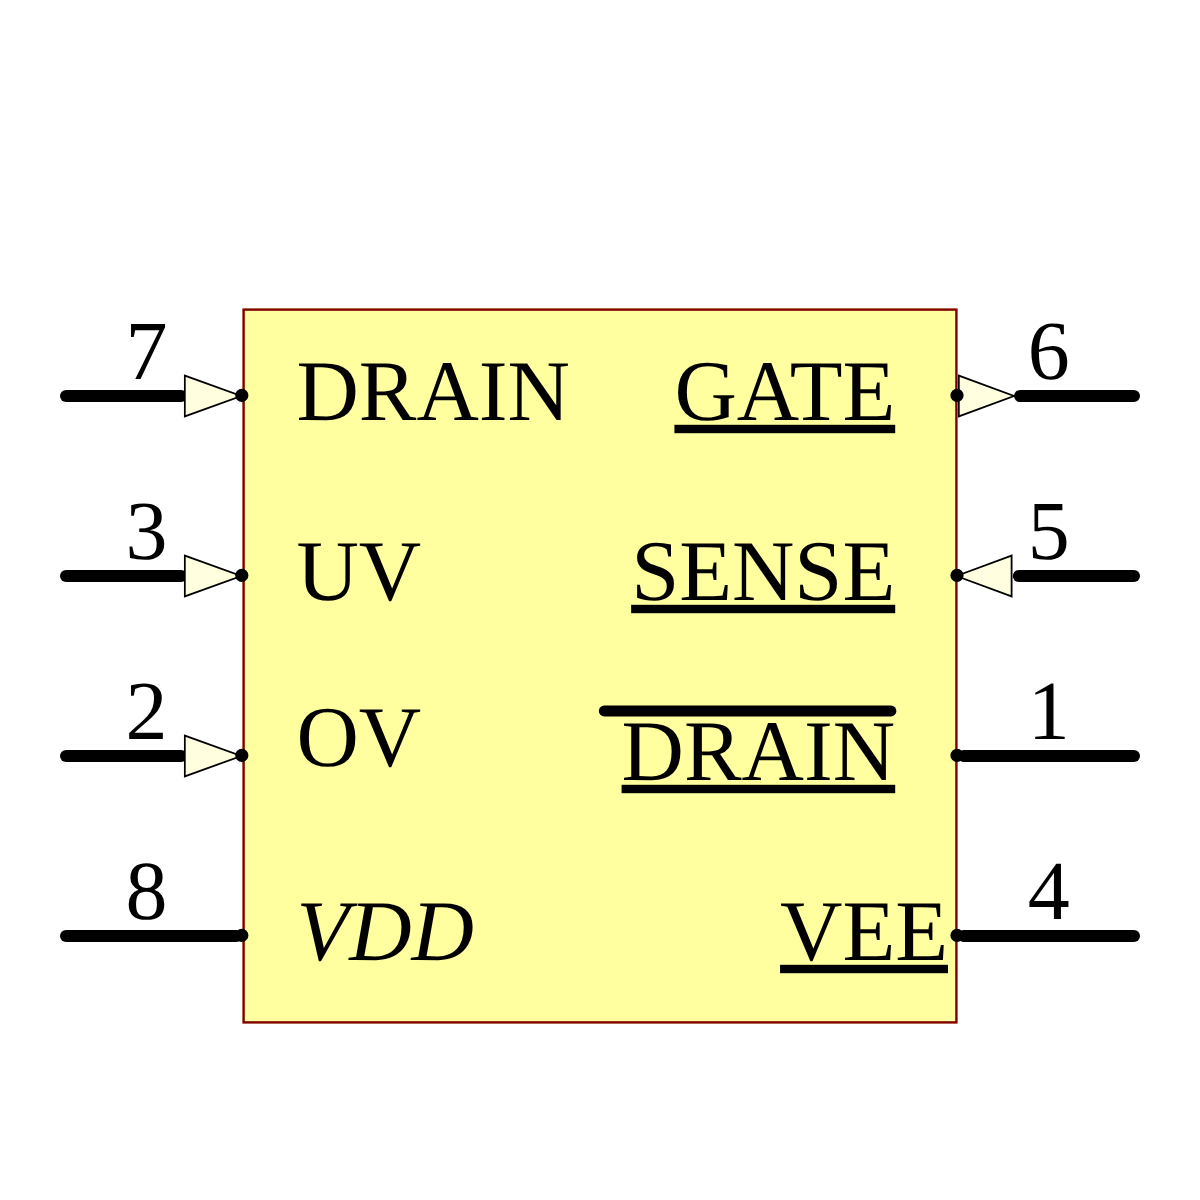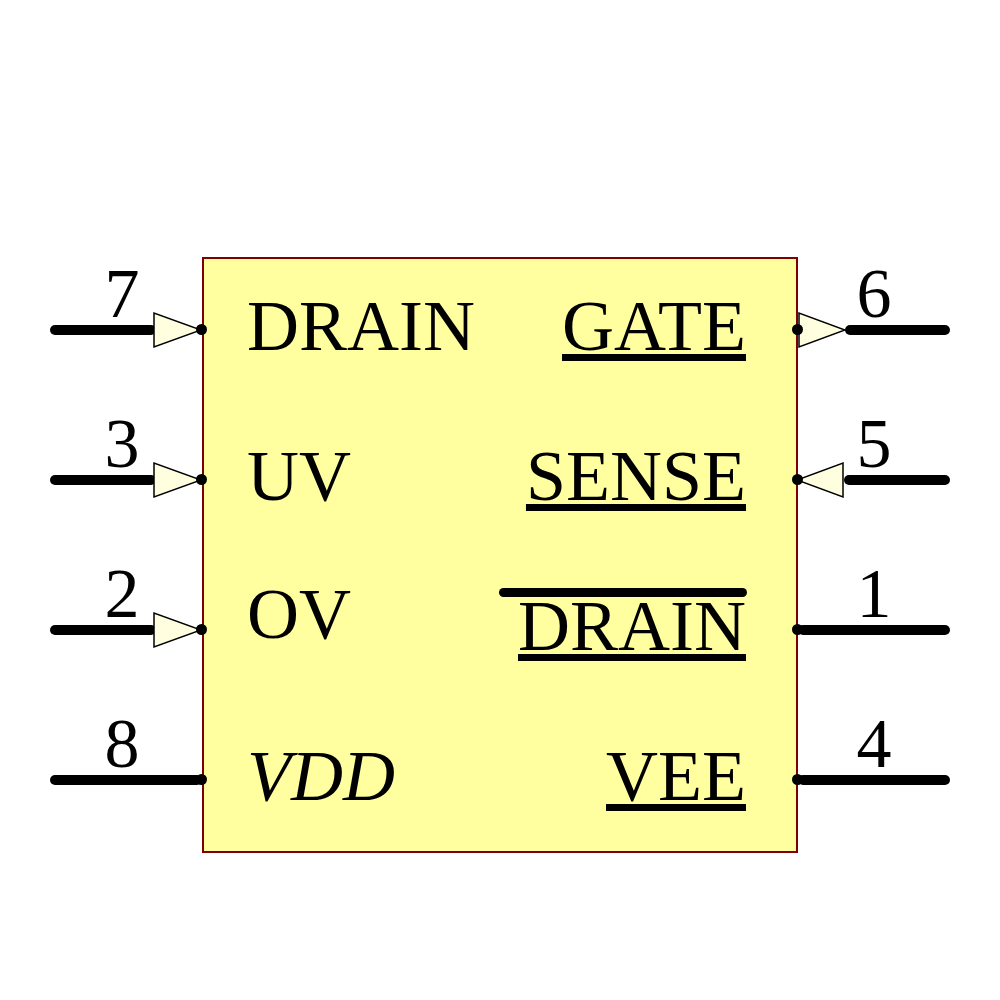--- a/index.html
+++ b/index.html
@@ -101,16 +101,16 @@
     <div class="pin-dot" style="left:792px;top:624px;"></div>
     <div class="pin-num" style="left:824px;top:568px;">1</div>
     <div class="overbar"></div>
     <div class="pin-label right" style="top:600px;">DRAIN</div>
   </div>
 
   <div>
     <div class="pin-line" style="left:798px;top:775px;width:152px;"></div>
     <div class="pin-dot" style="left:792px;top:774px;"></div>
     <div class="pin-num" style="left:824px;top:718px;">4</div>
-    <div class="pin-label right" style="top:750px;">VEE</div>
+    <div class="pin-label right" style="top:750px;margin-left:44px;">VEE</div>
   </div>
 
 </div>
 
 </body></html>

